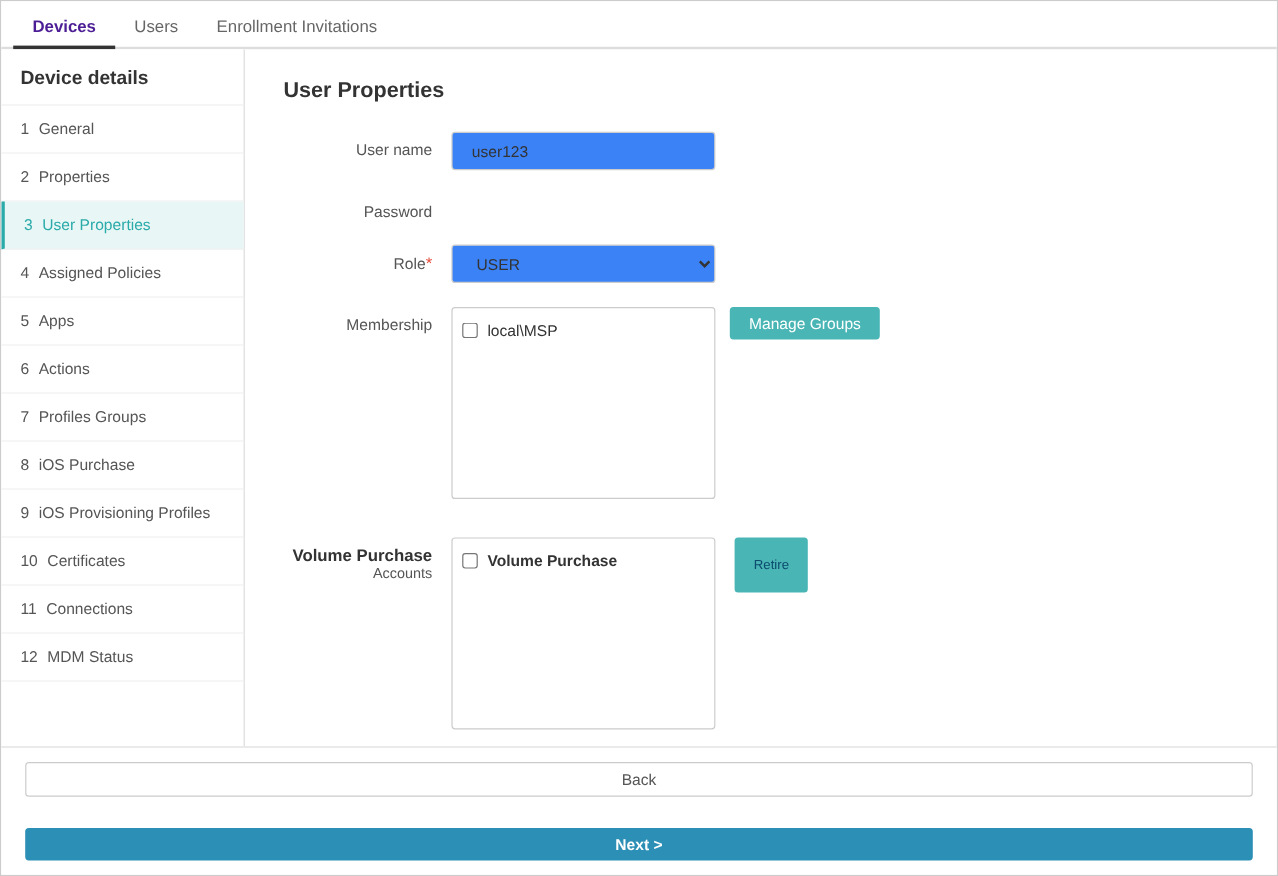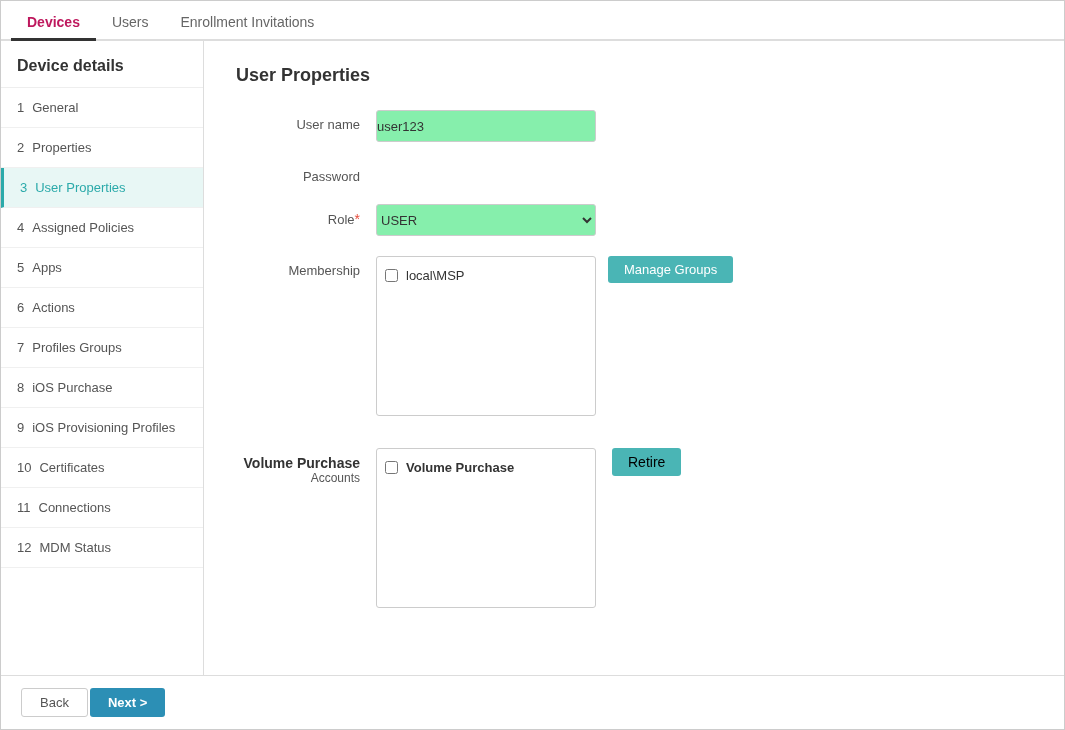--- a/index.html
+++ b/index.html
@@ -3,57 +3,57 @@
   <meta charset="utf-8">
   <style>
     * { box-sizing: border-box; margin: 0; padding: 0; font-family: Arial, sans-serif; font-size: 14px; }
     body { background: #fff; color: #333; }
     
     .outer { width: 1065px; height: 730px; border: 1px solid #ccc; display: flex; flex-direction: column; overflow: hidden; }
     
     
     .top-tabs { display: flex; align-items: flex-end; border-bottom: 2px solid #ddd; padding: 0 10px; height: 40px; background: #fff; }
     .top-tab { padding: 8px 16px; cursor: pointer; font-size: 14px; color: #666; border-bottom: 3px solid transparent; margin-bottom: -2px; }
-    .top-tab.active { color: #be185d; border-bottom: 3px solid #333; font-weight: bold; }
+    .top-tab.active { color: #4c1d95; border-bottom: 3px solid #333; font-weight: bold; }
     
     .main-area { display: flex; flex: 1; overflow: hidden; }
     
     
     .sidebar { width: 203px; background: #fff; border-right: 1px solid #ddd; overflow-y: auto; flex-shrink: 0; }
     .sidebar-title { font-size: 16px; font-weight: bold; padding: 16px 16px 12px 16px; border-bottom: 1px solid #eee; }
     .sidebar-item { display: flex; align-items: center; padding: 12px 16px; border-bottom: 1px solid #f0f0f0; cursor: pointer; color: #555; position: relative; }
     .sidebar-item.active { background: #e8f7f5; color: #2baaaa; border-left: 3px solid #2baaaa; }
     .sidebar-item .num { margin-right: 8px; font-size: 13px; }
     .sidebar-item .label { font-size: 13px; }
     .sidebar-item.active .label { color: #2baaaa; font-weight: 500; }
     
     
     .content { flex: 1; padding: 24px 32px; overflow-y: auto; position: relative; }
     .content-title { font-size: 18px; font-weight: 600; margin-bottom: 24px; color: #333; }
     
     .form-group { display: flex; align-items: flex-start; margin-bottom: 20px; }
     .form-label { width: 140px; text-align: right; padding-right: 16px; padding-top: 7px; font-size: 13px; color: #555; flex-shrink: 0; }
-    .form-control { border: 1px solid #ccc; border-radius: 3px; padding: 6px 0; font-size: 13px; color: #333; background: #86efac; }
+    .form-control { border: 1px solid #ccc; border-radius: 3px; padding: 6px 16px; font-size: 13px; color: #333; background: #3b82f6; }
     .form-control::placeholder { color: #aaa; font-style: italic; }
     input.form-control { width: 220px; height: 32px; }
     select.form-control { width: 220px; height: 32px; appearance: auto; }
     
     .membership-box { border: 1px solid #ccc; border-radius: 3px; width: 220px; min-height: 160px; padding: 8px; background: #fff; }
     .membership-item { display: flex; align-items: center; gap: 8px; padding: 3px 0; }
     .membership-item input[type=checkbox] { cursor: pointer; }
     .membership-item label { font-size: 13px; color: #333; }
     
     .btn { padding: 6px 16px; border: none; border-radius: 3px; cursor: pointer; font-size: 13px; }
     .btn-teal { background: #4ab5b5; color: #fff; }
     .btn-side { margin-left: 12px; align-self: flex-start; margin-top: 0; }
     
-    .retire-btn { background: #4ab5b5; color: #000000; padding: 6px 16px; border: none; border-radius: 3px; cursor: pointer; font-size: 14px; margin-left: 16px; align-self: flex-start; }
+    .retire-btn { background: #4ab5b5; color: #0c4a6e; padding: 17px 16px; border: none; border-radius: 3px; cursor: pointer; font-size: 11px; margin-left: 16px; align-self: flex-start; }
     
     
-    .bottom-bar { border-top: 1px solid #ddd; padding: 12px 20px; display: flex; gap: 2px; background: #fff; flex-shrink: 0; }
+    .bottom-bar { border-top: 1px solid #ddd; padding: 12px 20px; display: flex; justify-content: flex-end; gap: 26px; background: #fff; flex-shrink: 0; flex-direction: column; }
     .btn-back { background: #fff; color: #555; border: 1px solid #ccc; padding: 6px 18px; border-radius: 3px; cursor: pointer; font-size: 13px; }
     .btn-next { background: #2c8fb5; color: #fff; border: none; padding: 6px 18px; border-radius: 3px; cursor: pointer; font-size: 13px; font-weight: 600; }
 
     .vol-purchase-label { font-weight: bold; }
     .vol-purchase-accounts { font-weight: normal; font-size: 12px; color: #555; }
 
     .form-label-vp { display: flex; flex-direction: column; width: 140px; text-align: right; padding-right: 16px; padding-top: 7px; flex-shrink: 0; }
   </style>
 </head>
 <body>

